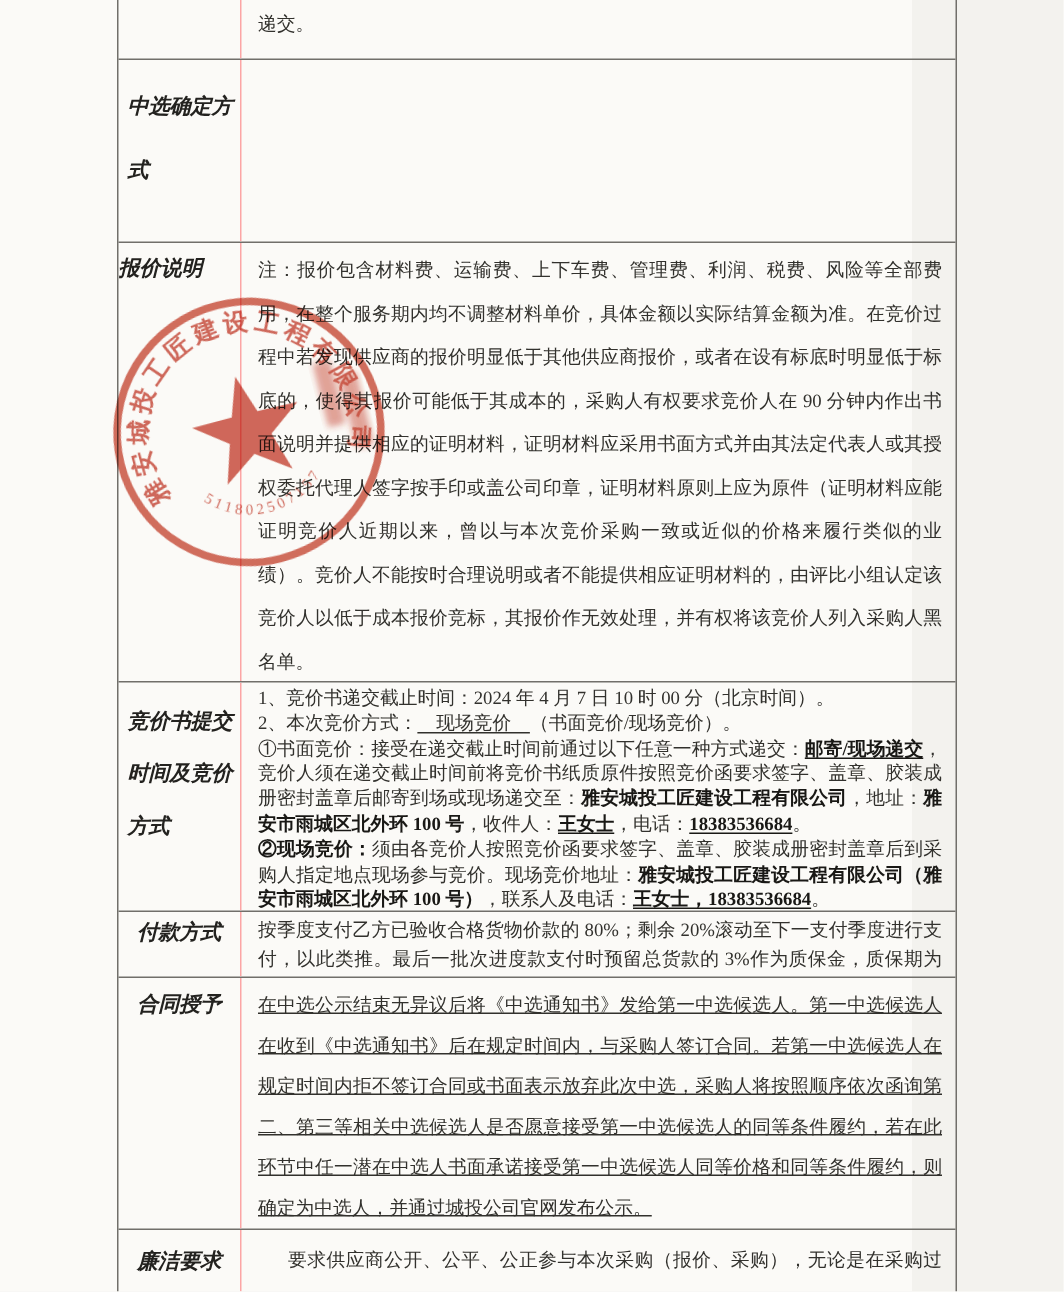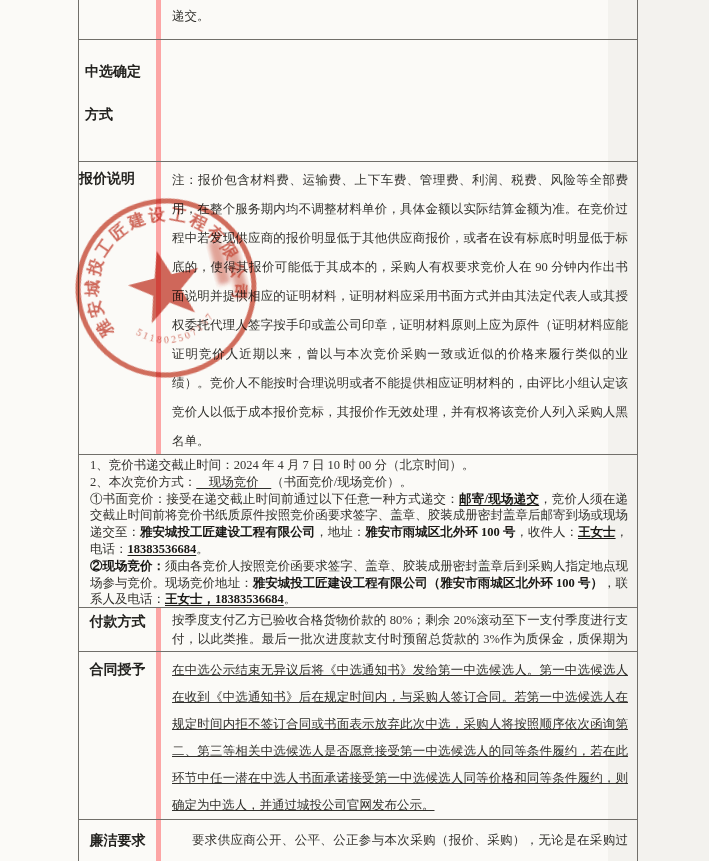--- a/index.html
+++ b/index.html
@@ -11,22 +11,22 @@
   }
   .page{position:relative;width:608px;height:861px;background:#fbfaf7;}
   .doc-table{
     position:absolute;left:78px;top:0;width:558px;height:861px;
     border-left:1px solid #716f6a;border-right:1px solid #716f6a;
     background:transparent;
   }
   .row{display:flex;border-bottom:1px solid #716f6a;box-sizing:border-box;overflow:hidden;}
   .row.last{border-bottom:none;}
   .label-cell{
-    width:82px;flex:0 0 82px;border-right:5px solid #fca5a5;box-sizing:border-box;
-    font-size:14px;font-weight:600;color:#23221f;overflow:hidden;
+    width:82px;flex:0 0 82px;border-right:1px solid #fca5a5;box-sizing:border-box;
+    font-size:14px;font-weight:600;color:#23221f;overflow:hidden;font-style:italic;
   }
   .content-cell{
     flex:1;box-sizing:border-box;overflow:hidden;
     font-size:12.5px;color:#32312d;text-align:justify;
     padding:0 9px 0 11px;
   }
   .para{margin:0;padding:0;}
   .b{font-weight:700;color:#191815;}
   .u{text-decoration:underline;text-underline-offset:2px;}
 
@@ -82,20 +82,21 @@
     </div>
 
     <div class="row r2">
       <div class="label-cell">报价说明</div>
       <div class="content-cell">
           <p class="para"><span>注：报价包含材料费、运输费、上下车费、管理费、利润、税费、风险等全部费用，在整个服务期内均不调整材料单价，具体金额以实际结算金额为准。在竞价过程中若发现供应商的报价明显低于其他供应商报价，或者在设有标底时明显低于标底的，使得其报价可能低于其成本的，采购人有权要求竞价人在 90 分钟内作出书面说明并提供相应的证明材料，证明材料应采用书面方式并由其法定代表人或其授权委托代理人签字按手印或盖公司印章，证明材料原则上应为原件（证明材料应能证明竞价人近期以来，曾以与本次竞价采购一致或近似的价格来履行类似的业绩）。竞价人不能按时合理说明或者不能提供相应证明材料的，由评比小组认定该竞价人以低于成本报价竞标，其报价作无效处理，并有权将该竞价人列入采购人黑名单。</span></p>
         </div>
     </div>
 
     <div class="row r3">
+      <div class="label-cell">竞价书提交时间及竞价方式</div>
       <div class="content-cell">
           <p class="para"><span>1、竞价书递交截止时间：2024 年 4 月 7 日 10 时 00 分（北京时间）。</span></p>
           <p class="para"><span>2、本次竞价方式：</span><span class="u">　现场竞价　</span><span>（书面竞价/现场竞价）。</span></p>
           <p class="para"><span>①书面竞价：接受在递交截止时间前通过以下任意一种方式递交：</span><span class="b u">邮寄/现场递交</span><span>，竞价人须在递交截止时间前将竞价书纸质原件按照竞价函要求签字、盖章、胶装成册密封盖章后邮寄到场或现场递交至：</span><span class="b">雅安城投工匠建设工程有限公司</span><span>，地址：</span><span class="b">雅安市雨城区北外环 100 号</span><span>，收件人：</span><span class="b u">王女士</span><span>，电话：</span><span class="b u">18383536684</span><span>。</span></p>
           <p class="para"><span class="b">②现场竞价：</span><span>须由各竞价人按照竞价函要求签字、盖章、胶装成册密封盖章后到采购人指定地点现场参与竞价。现场竞价地址：</span><span class="b">雅安城投工匠建设工程有限公司（雅安市雨城区北外环 100 号）</span><span>，联系人及电话：</span><span class="b u">王女士，18383536684</span><span>。</span></p>
         </div>
     </div>
 
     <div class="row r4">
       <div class="label-cell">付款方式</div>

